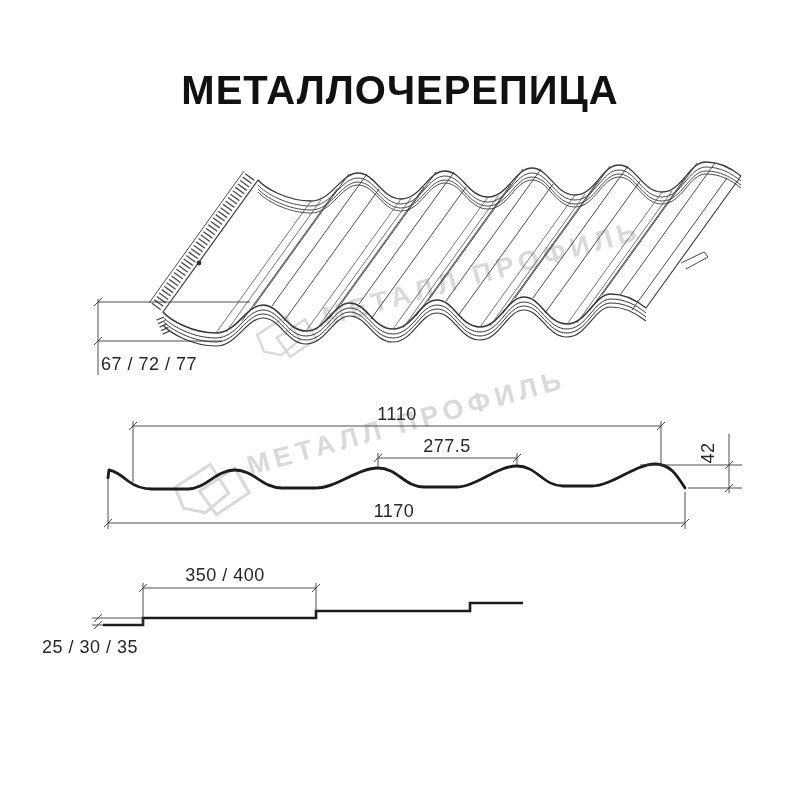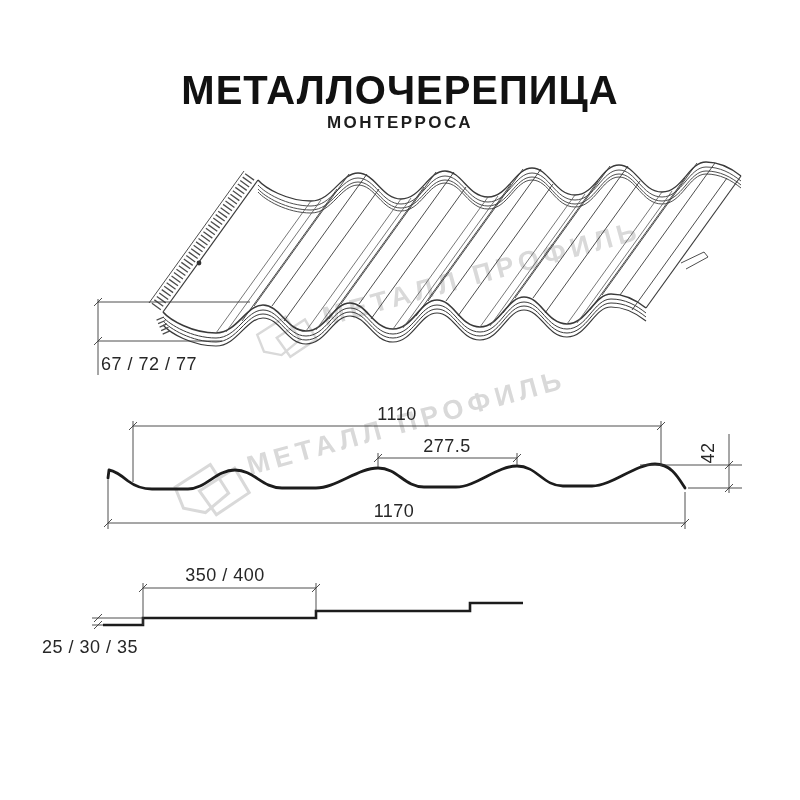--- a/index.html
+++ b/index.html
@@ -15,21 +15,20 @@
   .dimtxt{fill:#272727;font-size:18px;font-weight:400;letter-spacing:0.5px;}
   .wm{fill:#d9d9d9;font-size:27px;font-weight:700;letter-spacing:5px;}
   .wmshape{stroke:#d9d9d9;stroke-width:2.4;fill:none;}
 </style>
 </head>
 <body>
 
 <div class="stage">
 
   <div class="page-title">МЕТАЛЛОЧЕРЕПИЦА</div>
-  <div class="page-subtitle">МОНТЕРРОСА</div>
 
   <svg width="800" height="800" viewBox="0 0 800 800">
     <defs>
       <path id="frontWave" d="M163,312 C170,320 192,333 216,333 C237,333 246,305 263,305 C280,305 287,331 306,331 C326,331 333,303 350,303 C367,303 373,329 393,329 C413,329 420,300 437,300 C454,300 460,327 480,327 C500,327 507,297 524,297 C541,297 547,324 567,324 C587,324 594,294 611,294 C625,294 636,300 646,308"></path>
     </defs>
 
     <g transform="translate(258,345) rotate(-15.5)">
       <path class="wmshape" d="M2,-10 L34,-20 L42,6 L20,16 L4,8 Z"></path>
       <path class="wmshape" d="M20,-2 L52,-12 L58,10 L28,20 Z"></path>
       <text class="wm" x="70" y="0">МЕТАЛЛ ПРОФИЛЬ</text>

